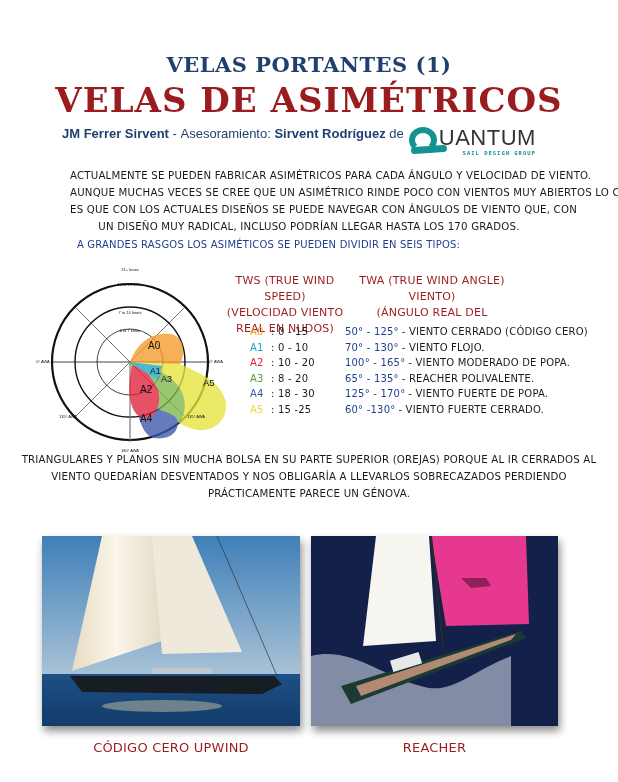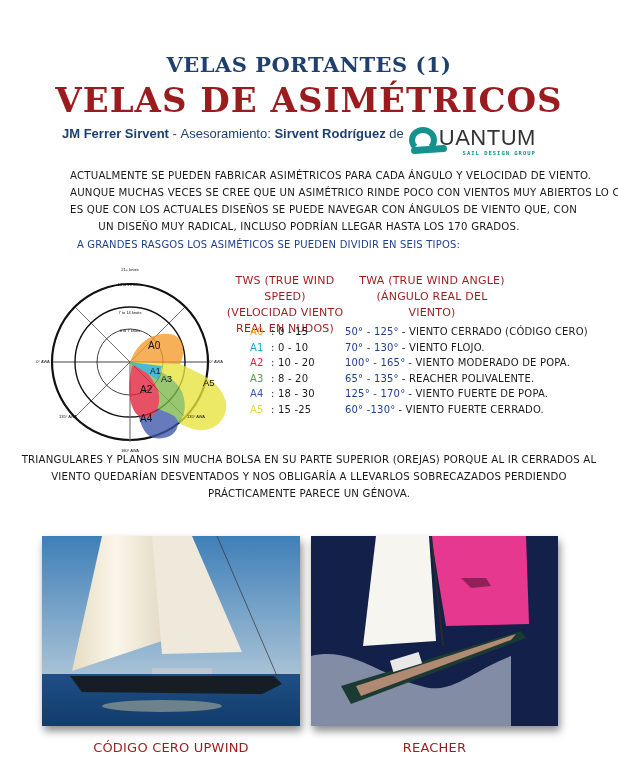--- a/index.html
+++ b/index.html
@@ -141,22 +141,22 @@
   </svg>
 </div>
 
 <div class="abs legend-head tws hand">
   <div><span style="white-space:pre">TWS </span><span class="small">(true wind speed)</span></div>
   <div>(velocidad viento</div>
   <div>real en nudos)</div>
 </div>
 <div class="abs legend-head twa hand">
   <div>TWA (true wind angle)</div>
+  <div>viento)</div>
   <div>(ángulo real del</div>
-  <div>viento)</div>
 </div>
 
 <div class="abs legend hand">
   <div class="legend-row">
     <span class="code" style="color:#f39a2a">A0</span>
     <span class="tws">: 0 - 15</span>
     <span class="twa">50° - 125°</span>
     <span class="desc">- Viento cerrado (código cero)</span>
   </div>
   <div class="legend-row">

